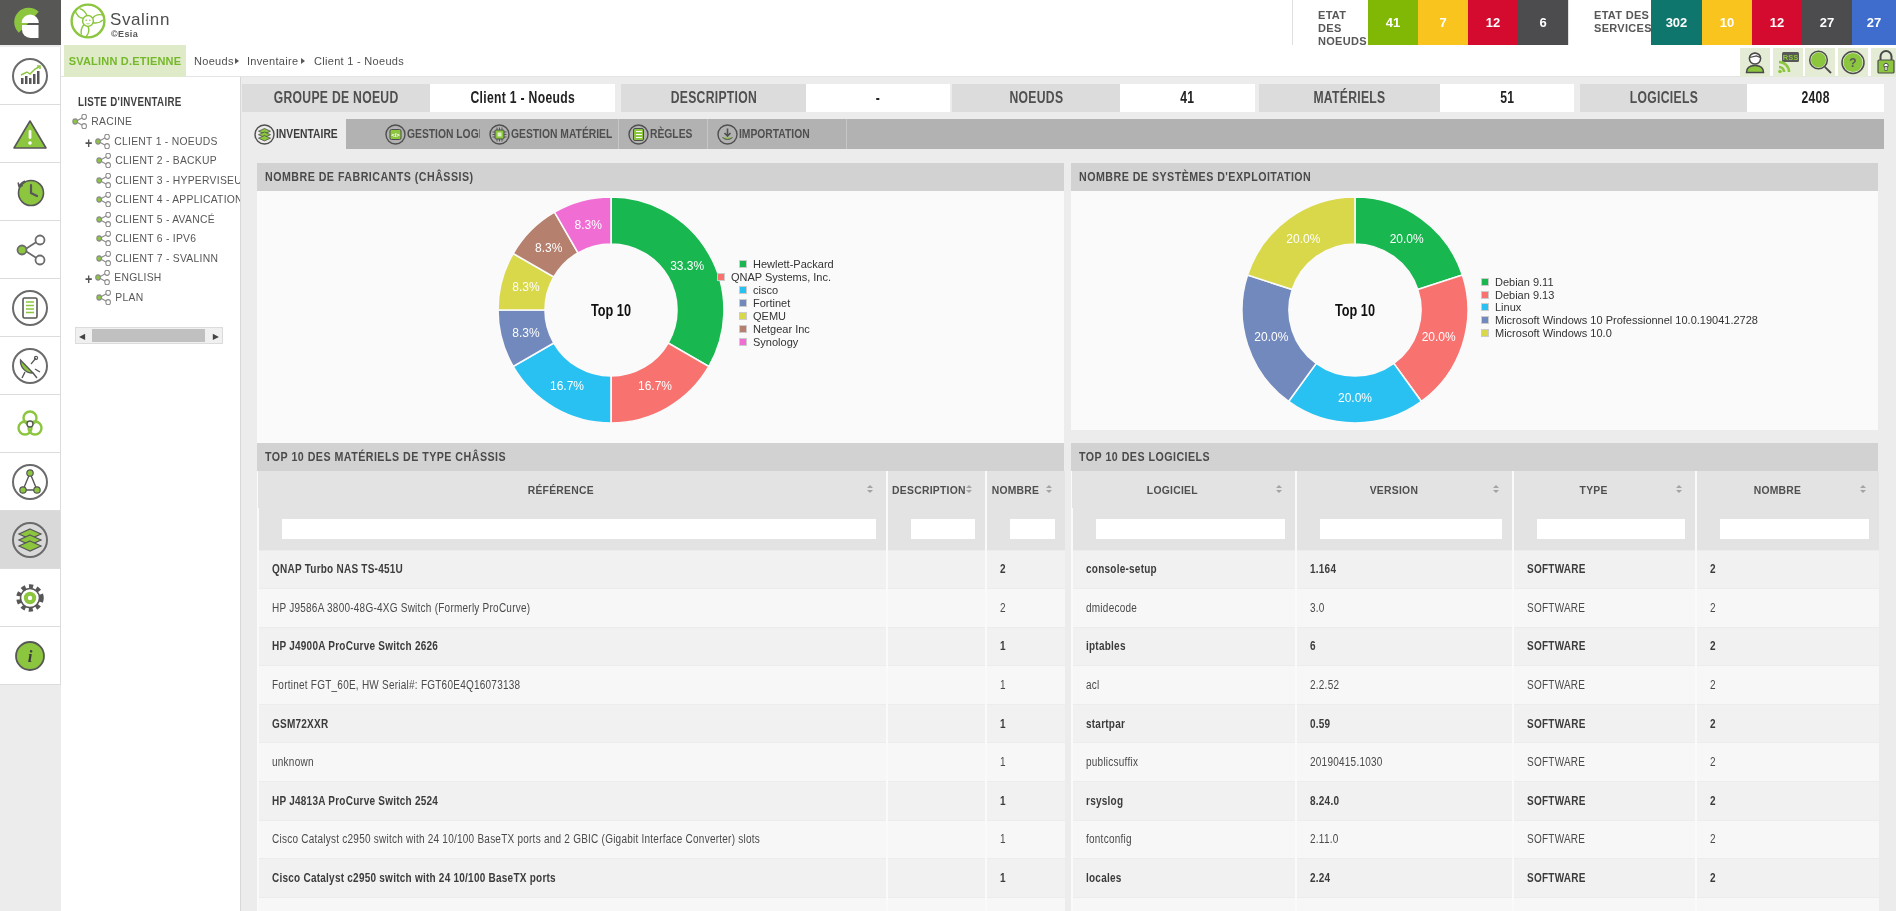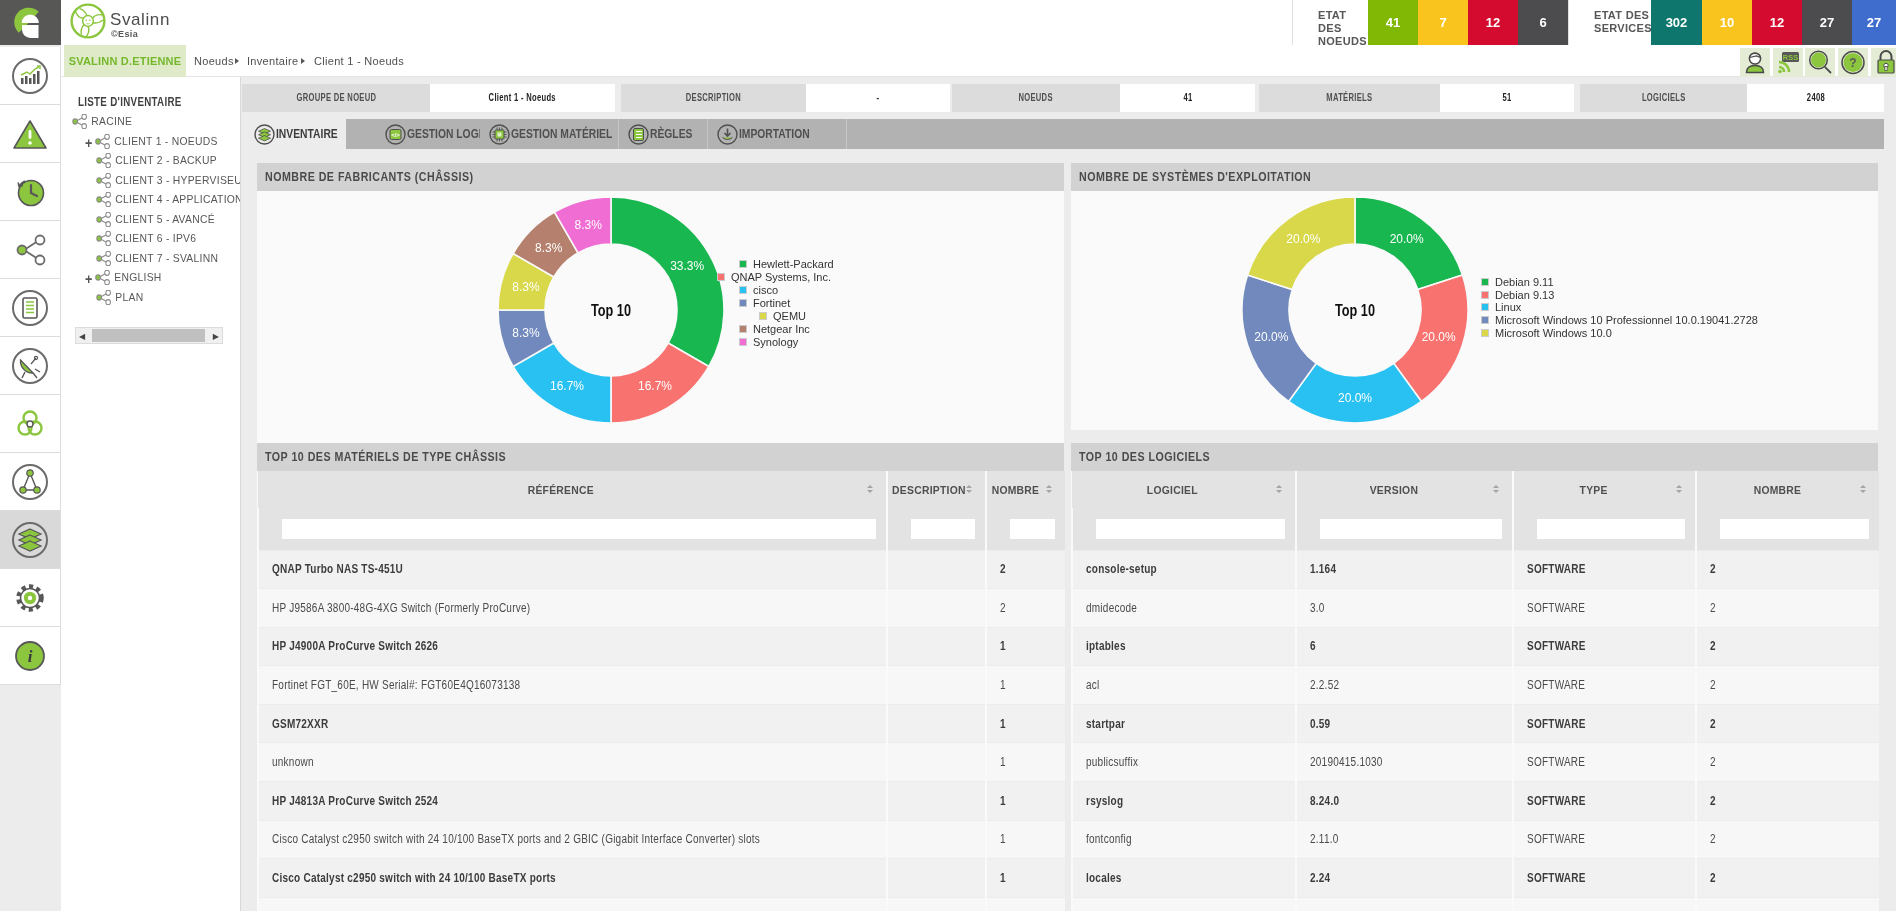--- a/index.html
+++ b/index.html
@@ -31,21 +31,21 @@
 #tree { position:absolute; left:61px; top:77px; width:180px; height:834px; background:#fff; border-right:1px solid #d8d8d8; overflow:hidden; }
 #tree h3 { font-size:12.5px; color:#3f3f3f; font-weight:bold; letter-spacing:0.4px; position:absolute; left:17px; top:18px; transform:scaleX(0.78); transform-origin:left center; white-space:nowrap; }
 .titem { position:absolute; height:20px; font-size:11.5px; color:#575757; letter-spacing:0.3px; white-space:nowrap; transform:scaleX(0.9); transform-origin:left center; }
 .titem svg { vertical-align:-4px; }
 .plus { position:absolute; font-size:14px; color:#555; font-weight:bold; top:1px; }
 #hscroll { position:absolute; left:14px; top:250px; width:148px; height:17px; background:#f0f0f0; border:1px solid #dcdcdc; }
 #hscroll .thumb { position:absolute; left:16px; top:1px; width:113px; height:13px; background:#c0c0c0; }
 .sarr { position:absolute; top:4px; font-size:8px; color:#444; }
 
 
-.icell { position:absolute; top:84px; height:28px; line-height:28px; text-align:center; font-size:10px; letter-spacing:0.4px; }
+.icell { position:absolute; top:84px; height:28px; line-height:28px; text-align:center; font-size:16px; letter-spacing:0.4px; }
 .icell span.ic { display:inline-block; transform:scaleX(0.76); }
 .icell.g { background:#dcdcdc; color:#4f4f4f; font-weight:bold; }
 .icell.w { background:#fff; color:#222; font-weight:bold; }
 
 
 #tabbar { position:absolute; left:245px; top:119px; width:1639px; height:30px; background:#b2b2b2; }
 .tab { position:absolute; top:0; height:30px; background:#b2b2b2; border-right:1px solid #c6c6c6; color:#4f4f4f; font-weight:bold; font-size:10.5px; line-height:30px; letter-spacing:0px; white-space:nowrap; overflow:hidden; }
 .tab.active { background:#ececec; border-right:none; color:#3c3c3c; }
 .tab svg { position:absolute; left:9px; top:5px; }
 .tab span { position:absolute; left:31px; font-size:12px; transform:scaleX(0.86); transform-origin:left center; display:inline-block; }
@@ -410,21 +410,21 @@
     <text x="269.0" y="145.8">8.3%</text>
     <text x="269.0" y="100.2">8.3%</text>
     <text x="291.8" y="60.8">8.3%</text>
     <text x="331.2" y="38.0">8.3%</text>
     <text class="top10" x="354" y="125" textLength="40" lengthAdjust="spacingAndGlyphs">Top 10</text>
   </svg>
     <div class="legitem" style="left:482px; top:94.5px;"><i style="background:#18b750;"></i>Hewlett-Packard</div>
     <div class="legitem" style="left:460px; top:107.5px;"><i style="background:#f87270;"></i>QNAP Systems, Inc.</div>
     <div class="legitem" style="left:482px; top:120.5px;"><i style="background:#29c1f2;"></i>cisco</div>
     <div class="legitem" style="left:482px; top:133.5px;"><i style="background:#7189bd;"></i>Fortinet</div>
-    <div class="legitem" style="left:502px; top:146.5px;"><i style="background:#d8d84a;"></i>QEMU</div>
+    <div class="legitem" style="left:482px; top:146.5px;"><i style="background:#d8d84a;"></i>QEMU</div>
     <div class="legitem" style="left:482px; top:159.5px;"><i style="background:#b5806d;"></i>Netgear Inc</div>
     <div class="legitem" style="left:482px; top:172.5px;"><i style="background:#f06dd4;"></i>Synology</div>
 </div>
 <div class="panel" id="chpanel2" style="left:1071px; top:163px; width:807px; height:267px;">
   <div class="ptitle"><span>NOMBRE DE SYSTÈMES D'EXPLOITATION</span></div>
   <svg class="chart" width="807" height="239" viewBox="0 0 807 239" style="position:absolute; left:0; top:28px;">
     <path d="M284.00 6.00 A113 113 0 0 1 391.47 84.08 L346.77 98.60 A66 66 0 0 0 284.00 53.00 Z" fill="#18b750" stroke="#fafafa" stroke-width="1.6"></path>
     <path d="M391.47 84.08 A113 113 0 0 1 350.42 210.42 L322.79 172.40 A66 66 0 0 0 346.77 98.60 Z" fill="#f87270" stroke="#fafafa" stroke-width="1.6"></path>
     <path d="M350.42 210.42 A113 113 0 0 1 217.58 210.42 L245.21 172.40 A66 66 0 0 0 322.79 172.40 Z" fill="#29c1f2" stroke="#fafafa" stroke-width="1.6"></path>
     <path d="M217.58 210.42 A113 113 0 0 1 176.53 84.08 L221.23 98.60 A66 66 0 0 0 245.21 172.40 Z" fill="#7189bd" stroke="#fafafa" stroke-width="1.6"></path>

